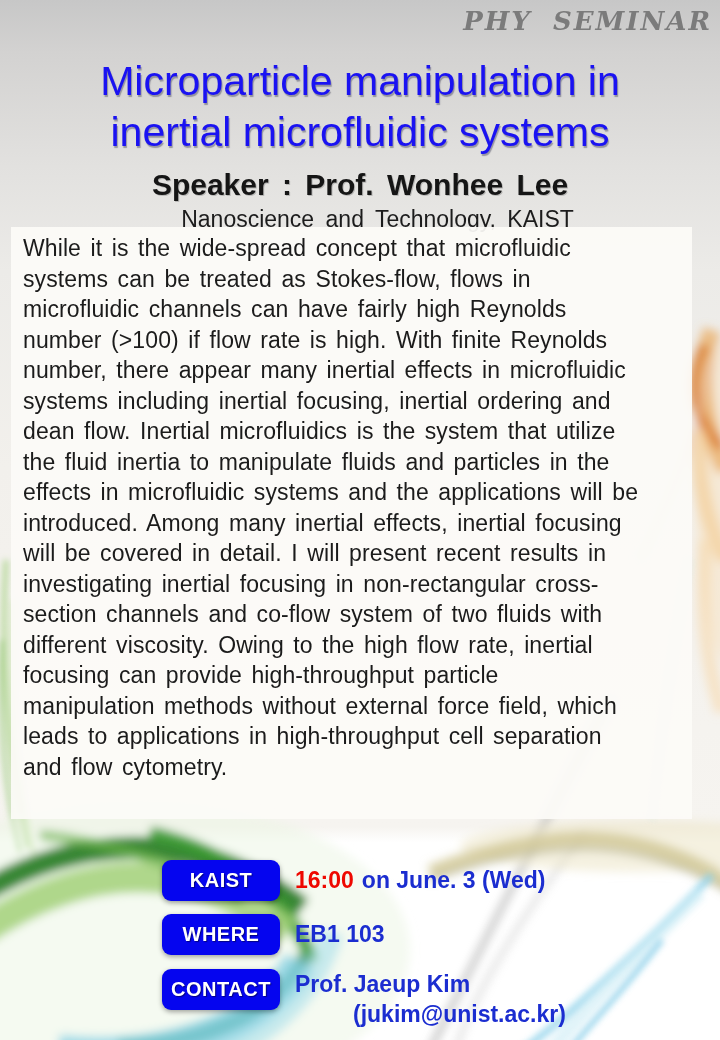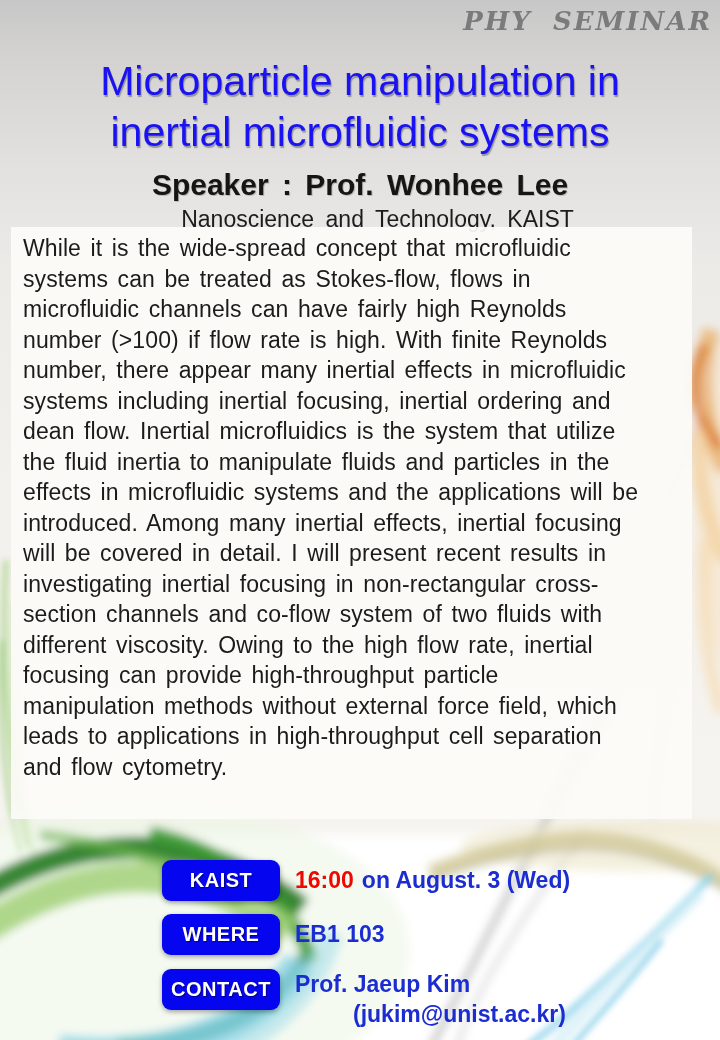--- a/index.html
+++ b/index.html
@@ -172,21 +172,21 @@
         <div class="abs-line">focusing can provide high-throughput particle</div>
         <div class="abs-line">manipulation methods without external force field, which</div>
         <div class="abs-line">leads to applications in high-throughput cell separation</div>
         <div class="abs-line">and flow cytometry.</div>
       </div>
   </div>
 
   <div class="detail-row row-when">
     <div class="pill-button">KAIST</div>
     <div class="detail-value">
-      <span class="time-red">16:00</span><span>on August. 3 (Wed)</span>
+      <span class="time-red">16:00</span><span>on June. 3 (Wed)</span>
     </div>
   </div>
 
   <div class="detail-row row-where">
     <div class="pill-button">WHERE</div>
     <div class="detail-value">EB1 103</div>
   </div>
 
   <div class="detail-row row-contact">
     <div class="pill-button">CONTACT</div>

